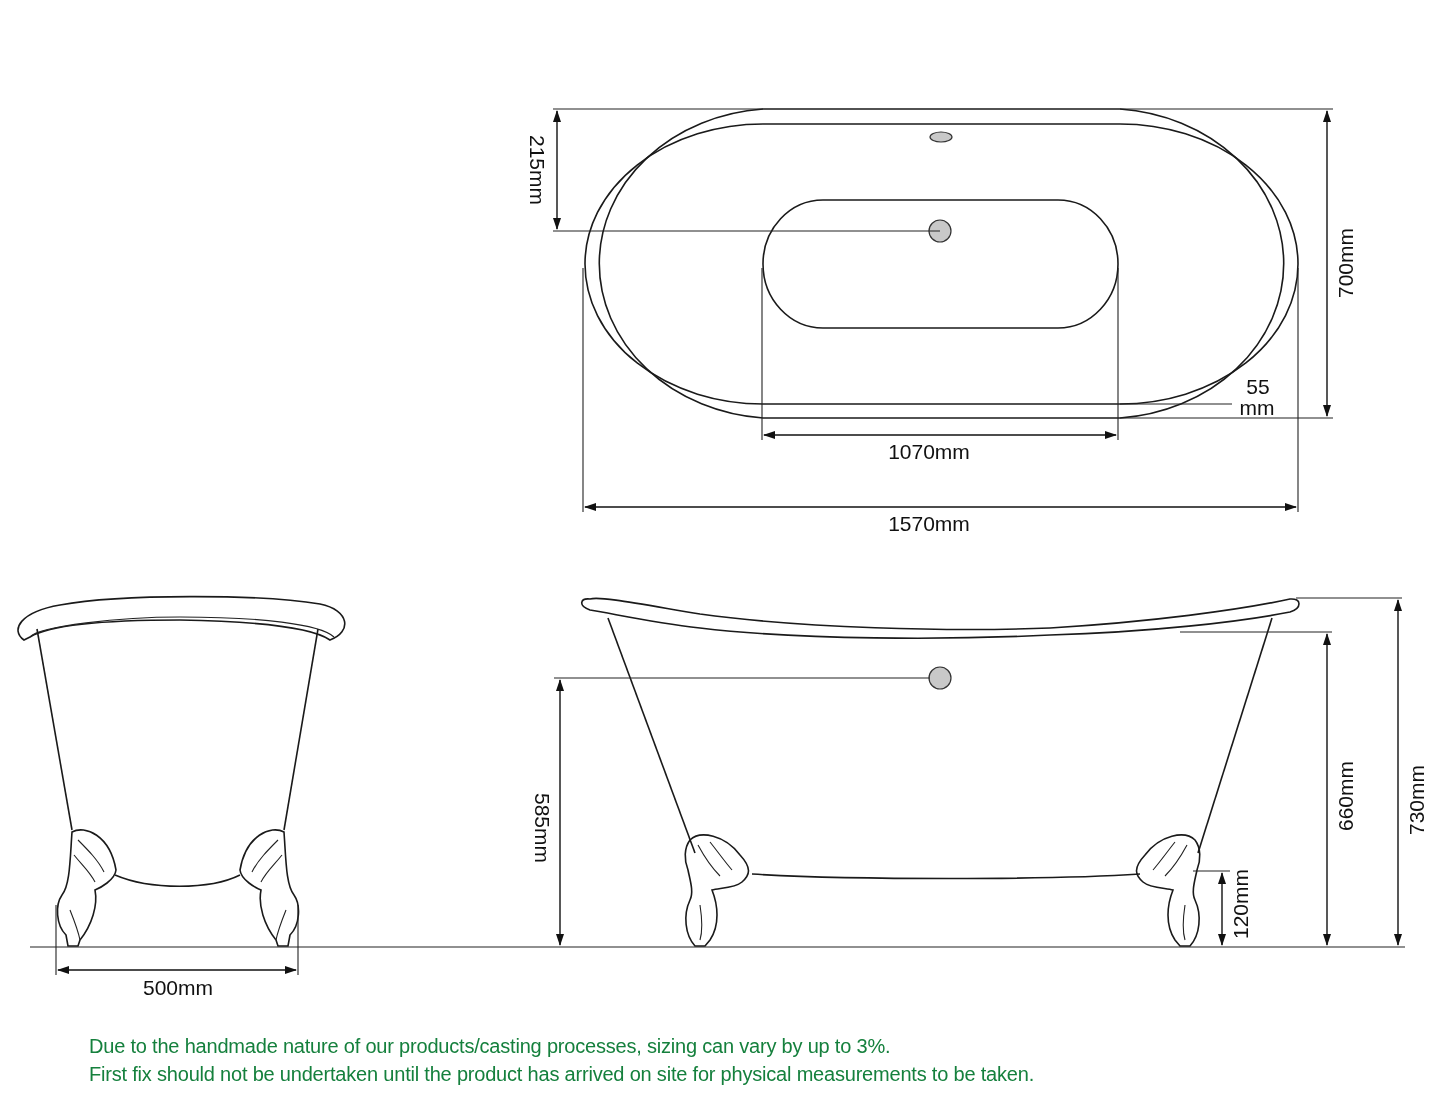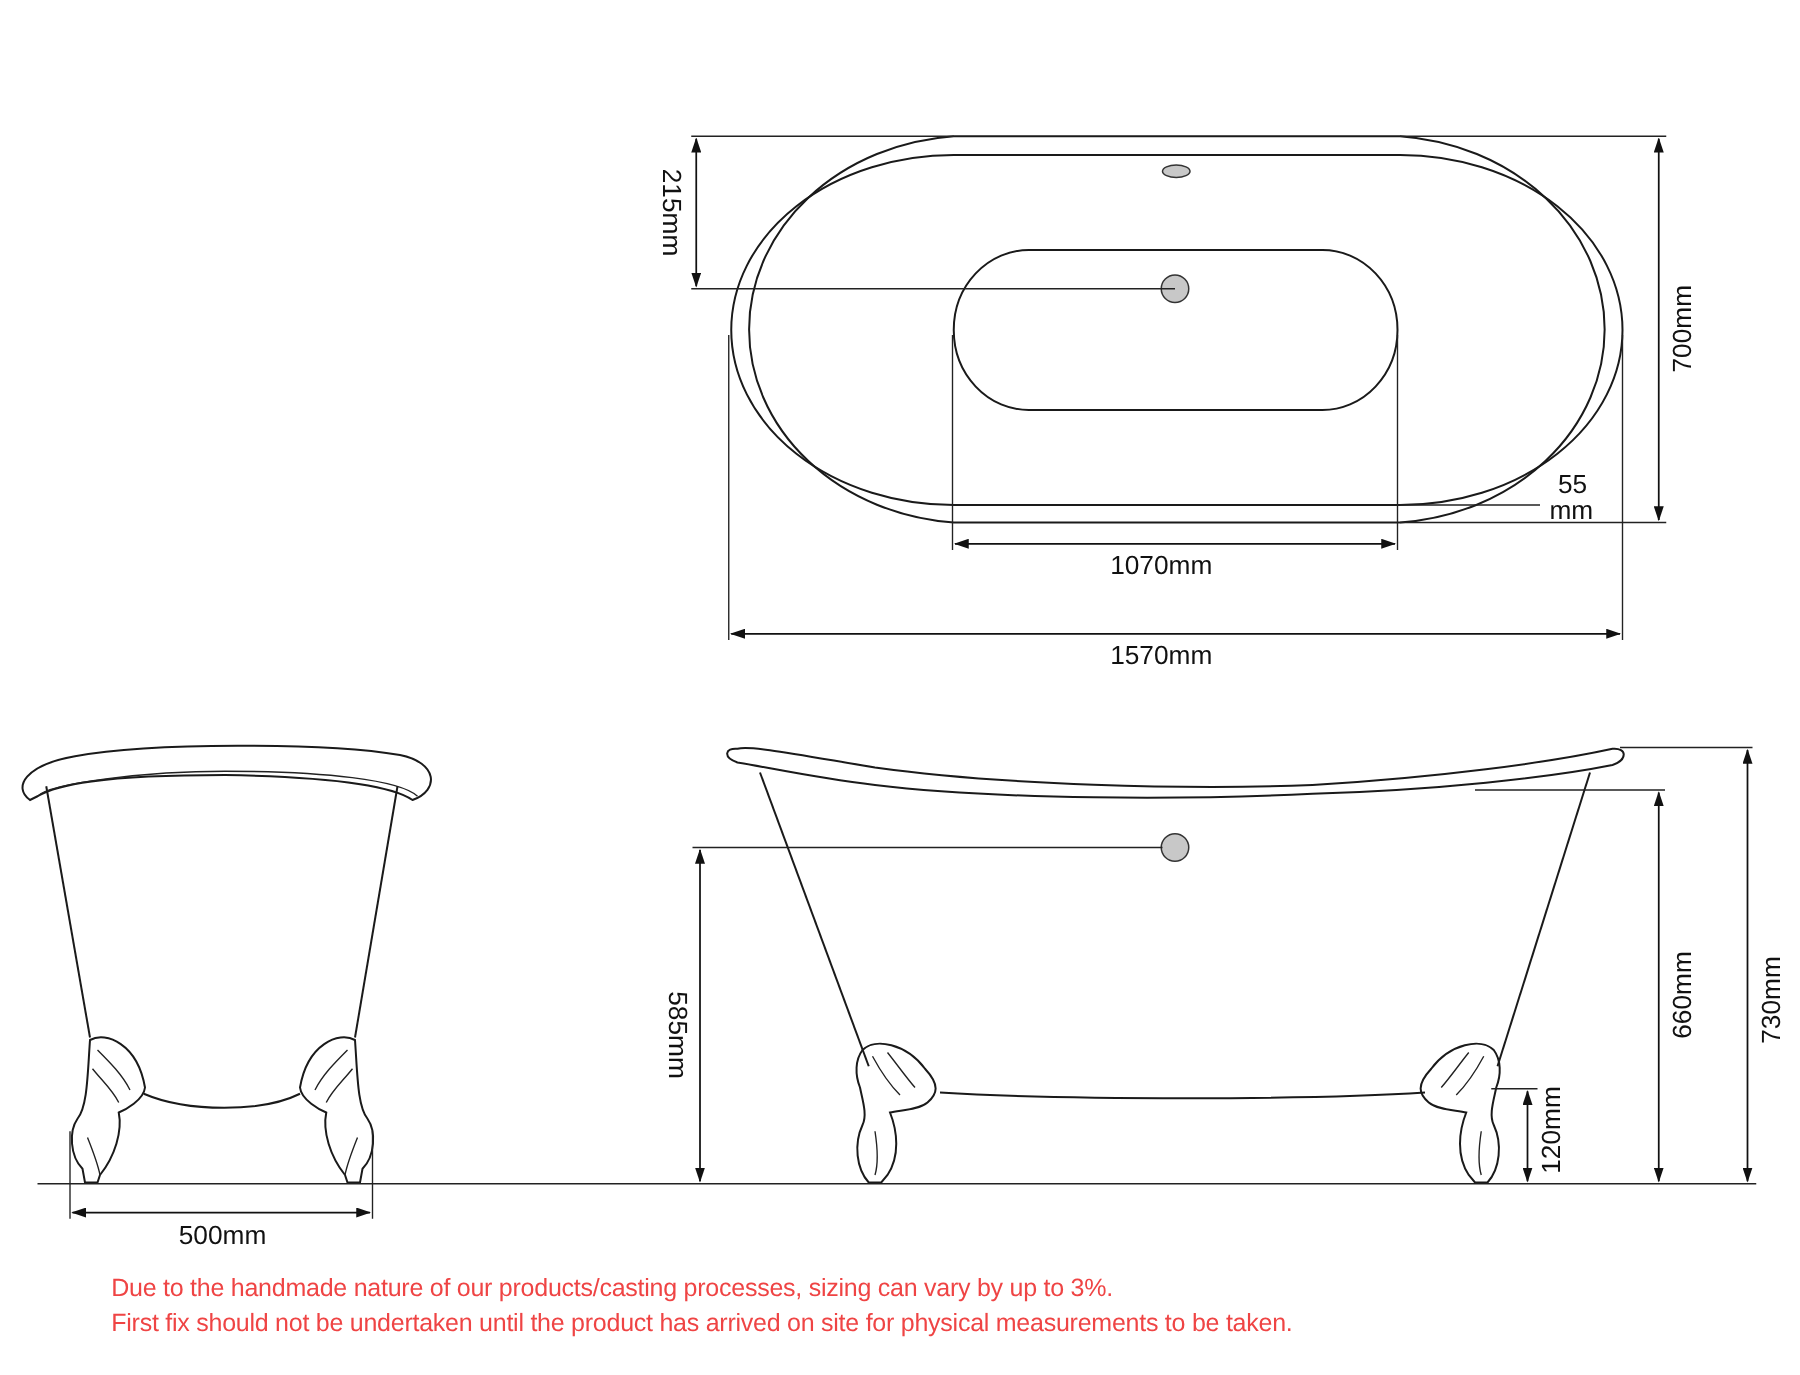--- a/index.html
+++ b/index.html
@@ -2,21 +2,21 @@
 <html><head>
 <meta charset="utf-8">
 <style>
   html, body { margin:0; padding:0; background:#ffffff; }
   body { width:1440px; height:1100px; position:relative; overflow:hidden; font-family:"Liberation Sans", sans-serif; }
   svg#drawing { position:absolute; left:0; top:0; }
   .ln { stroke:#1a1a1a; stroke-width:1.6; fill:none; }
   .thin { stroke:#222; stroke-width:1.1; fill:none; }
   .dim { stroke:#111; stroke-width:1.4; fill:none; }
   .lbl { font-family:"Liberation Sans", sans-serif; font-size:21px; fill:#111; }
-  .note { position:absolute; left:89px; font-family:"Liberation Sans", sans-serif; font-size:20px; color:#ef4444; letter-spacing:-0.2px; }
+  .note { position:absolute; left:89px; font-family:"Liberation Sans", sans-serif; font-size:20px; color:#15803d; letter-spacing:-0.2px;margin-top:15px; }
 </style>
 </head>
 <body>
 
 <svg id="drawing" width="1440" height="1100" viewBox="0 0 1440 1100">
   <defs>
     <marker id="arr" markerWidth="12" markerHeight="8" refX="11" refY="4" orient="auto-start-reverse" markerUnits="userSpaceOnUse">
       <path d="M0,0 L12,4 L0,8 Z" fill="#111"></path>
     </marker>
   </defs>

